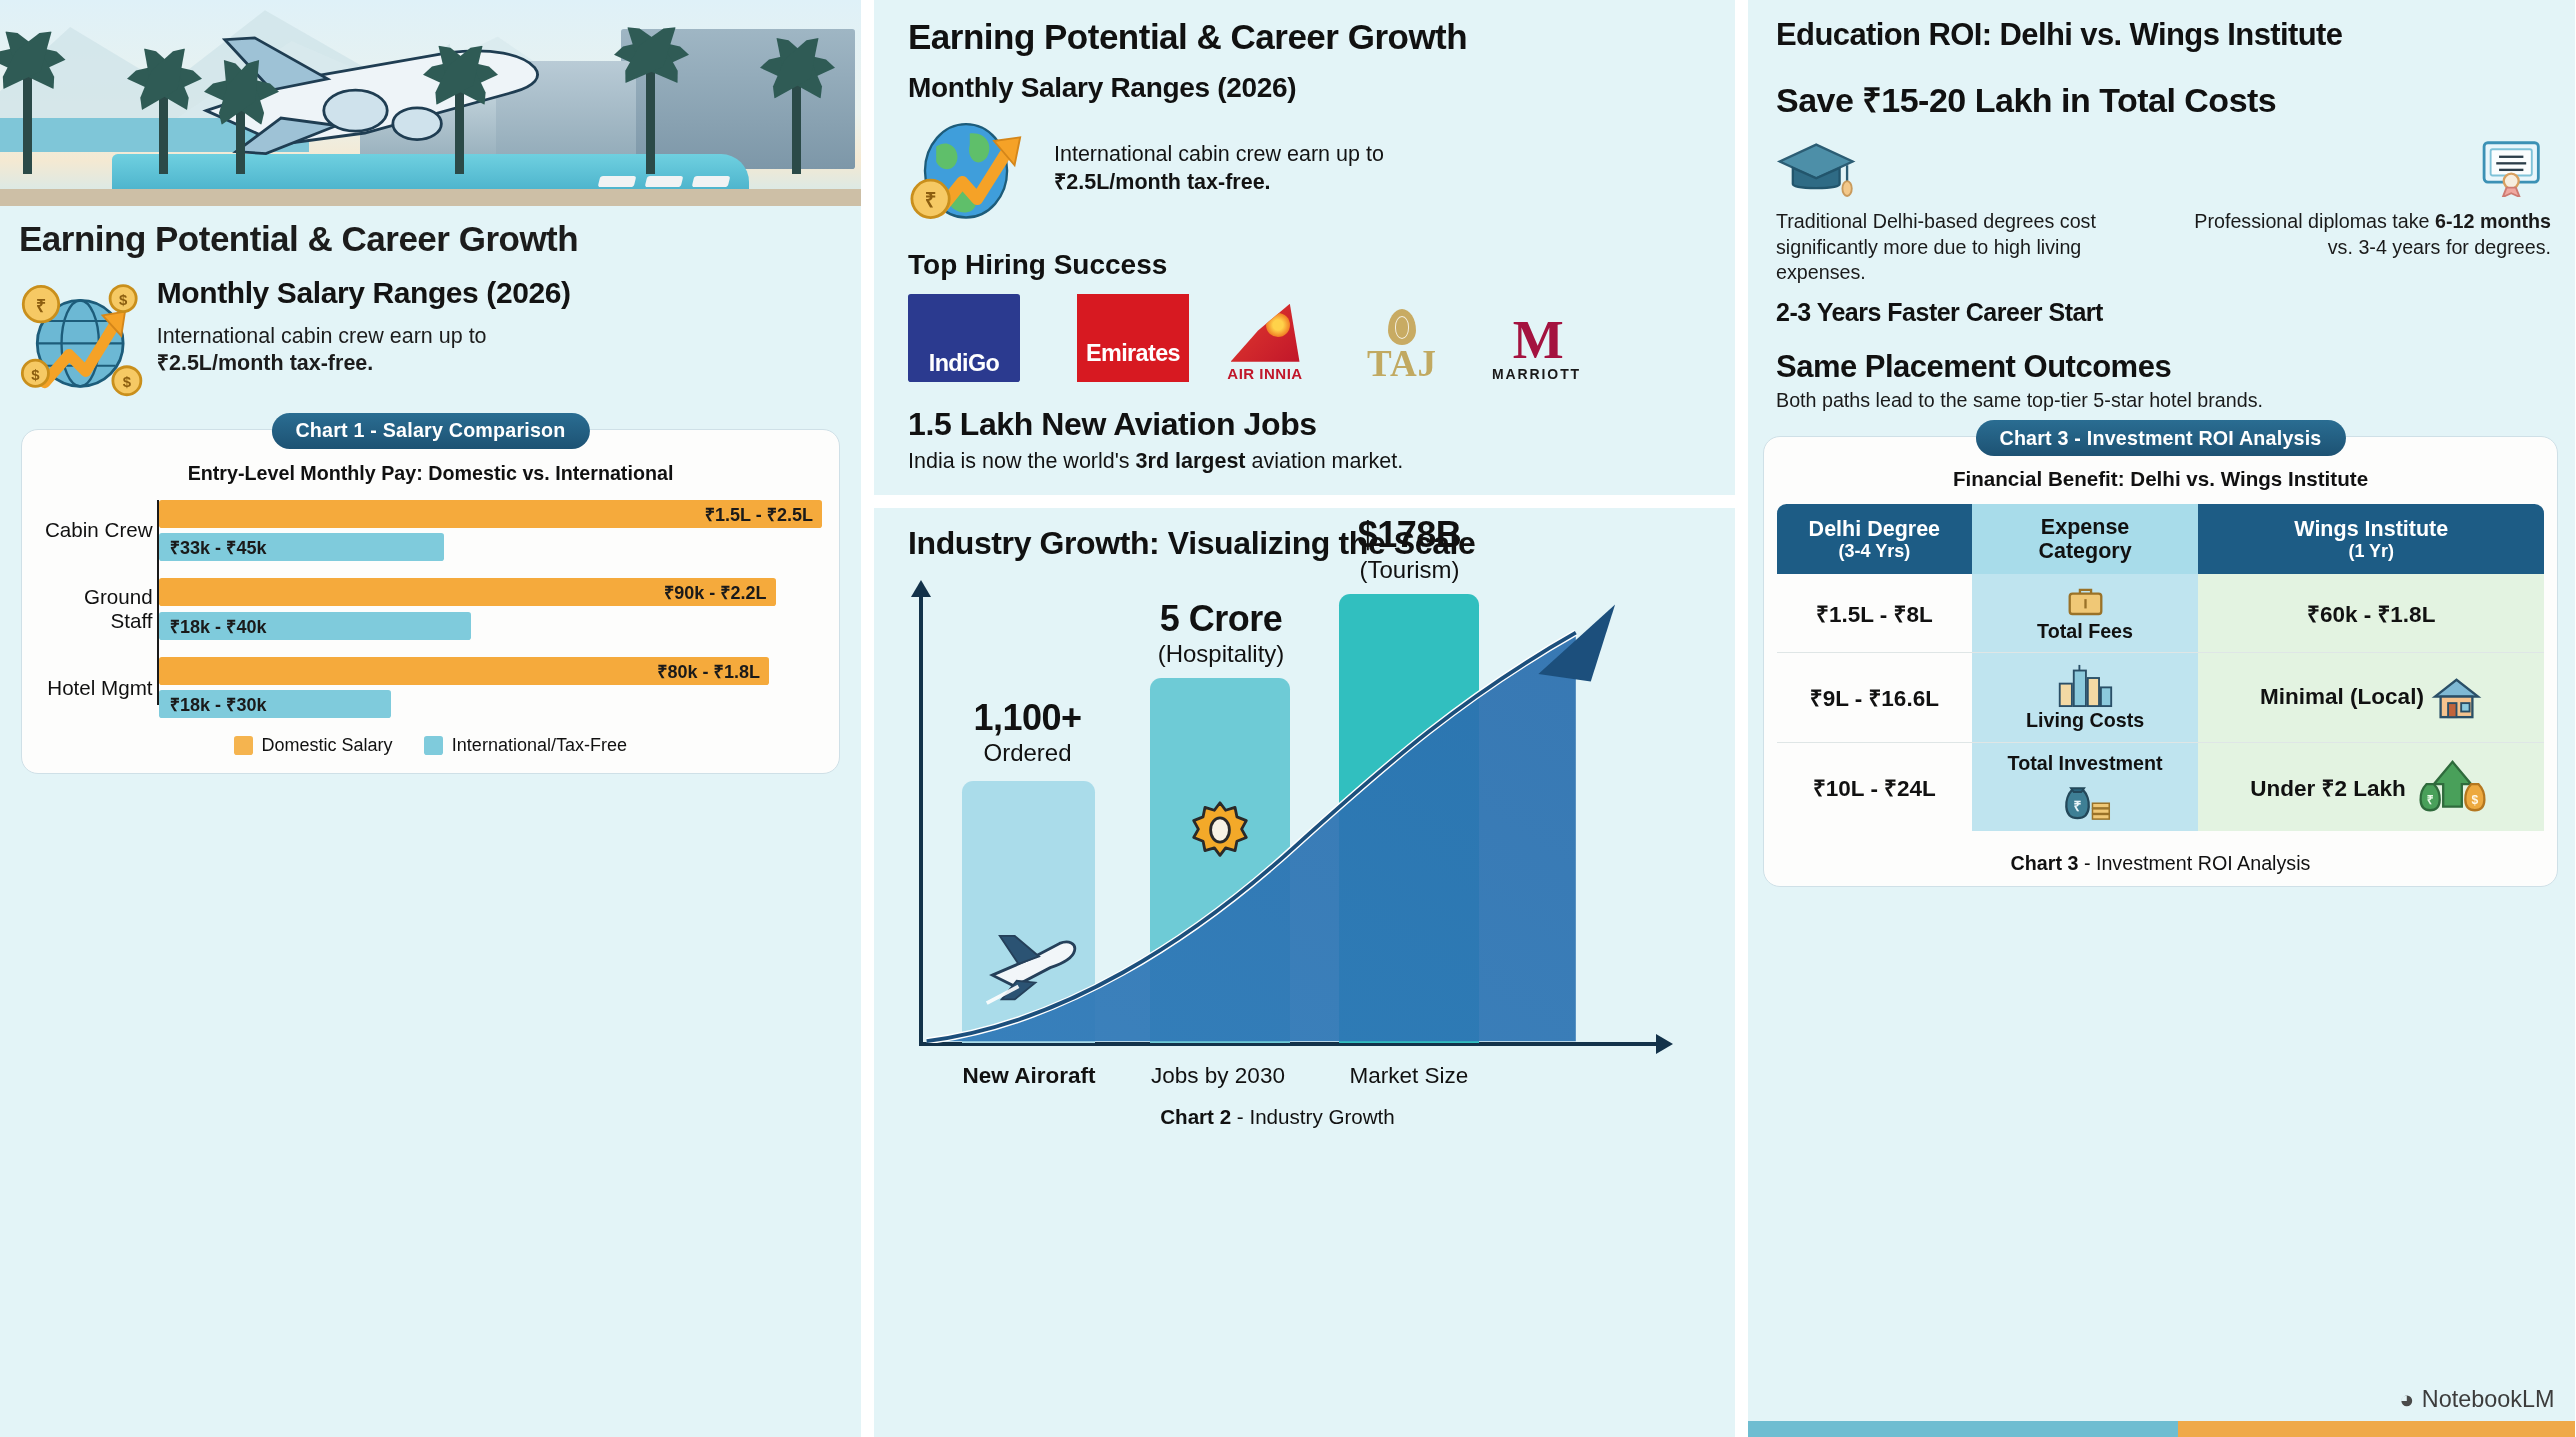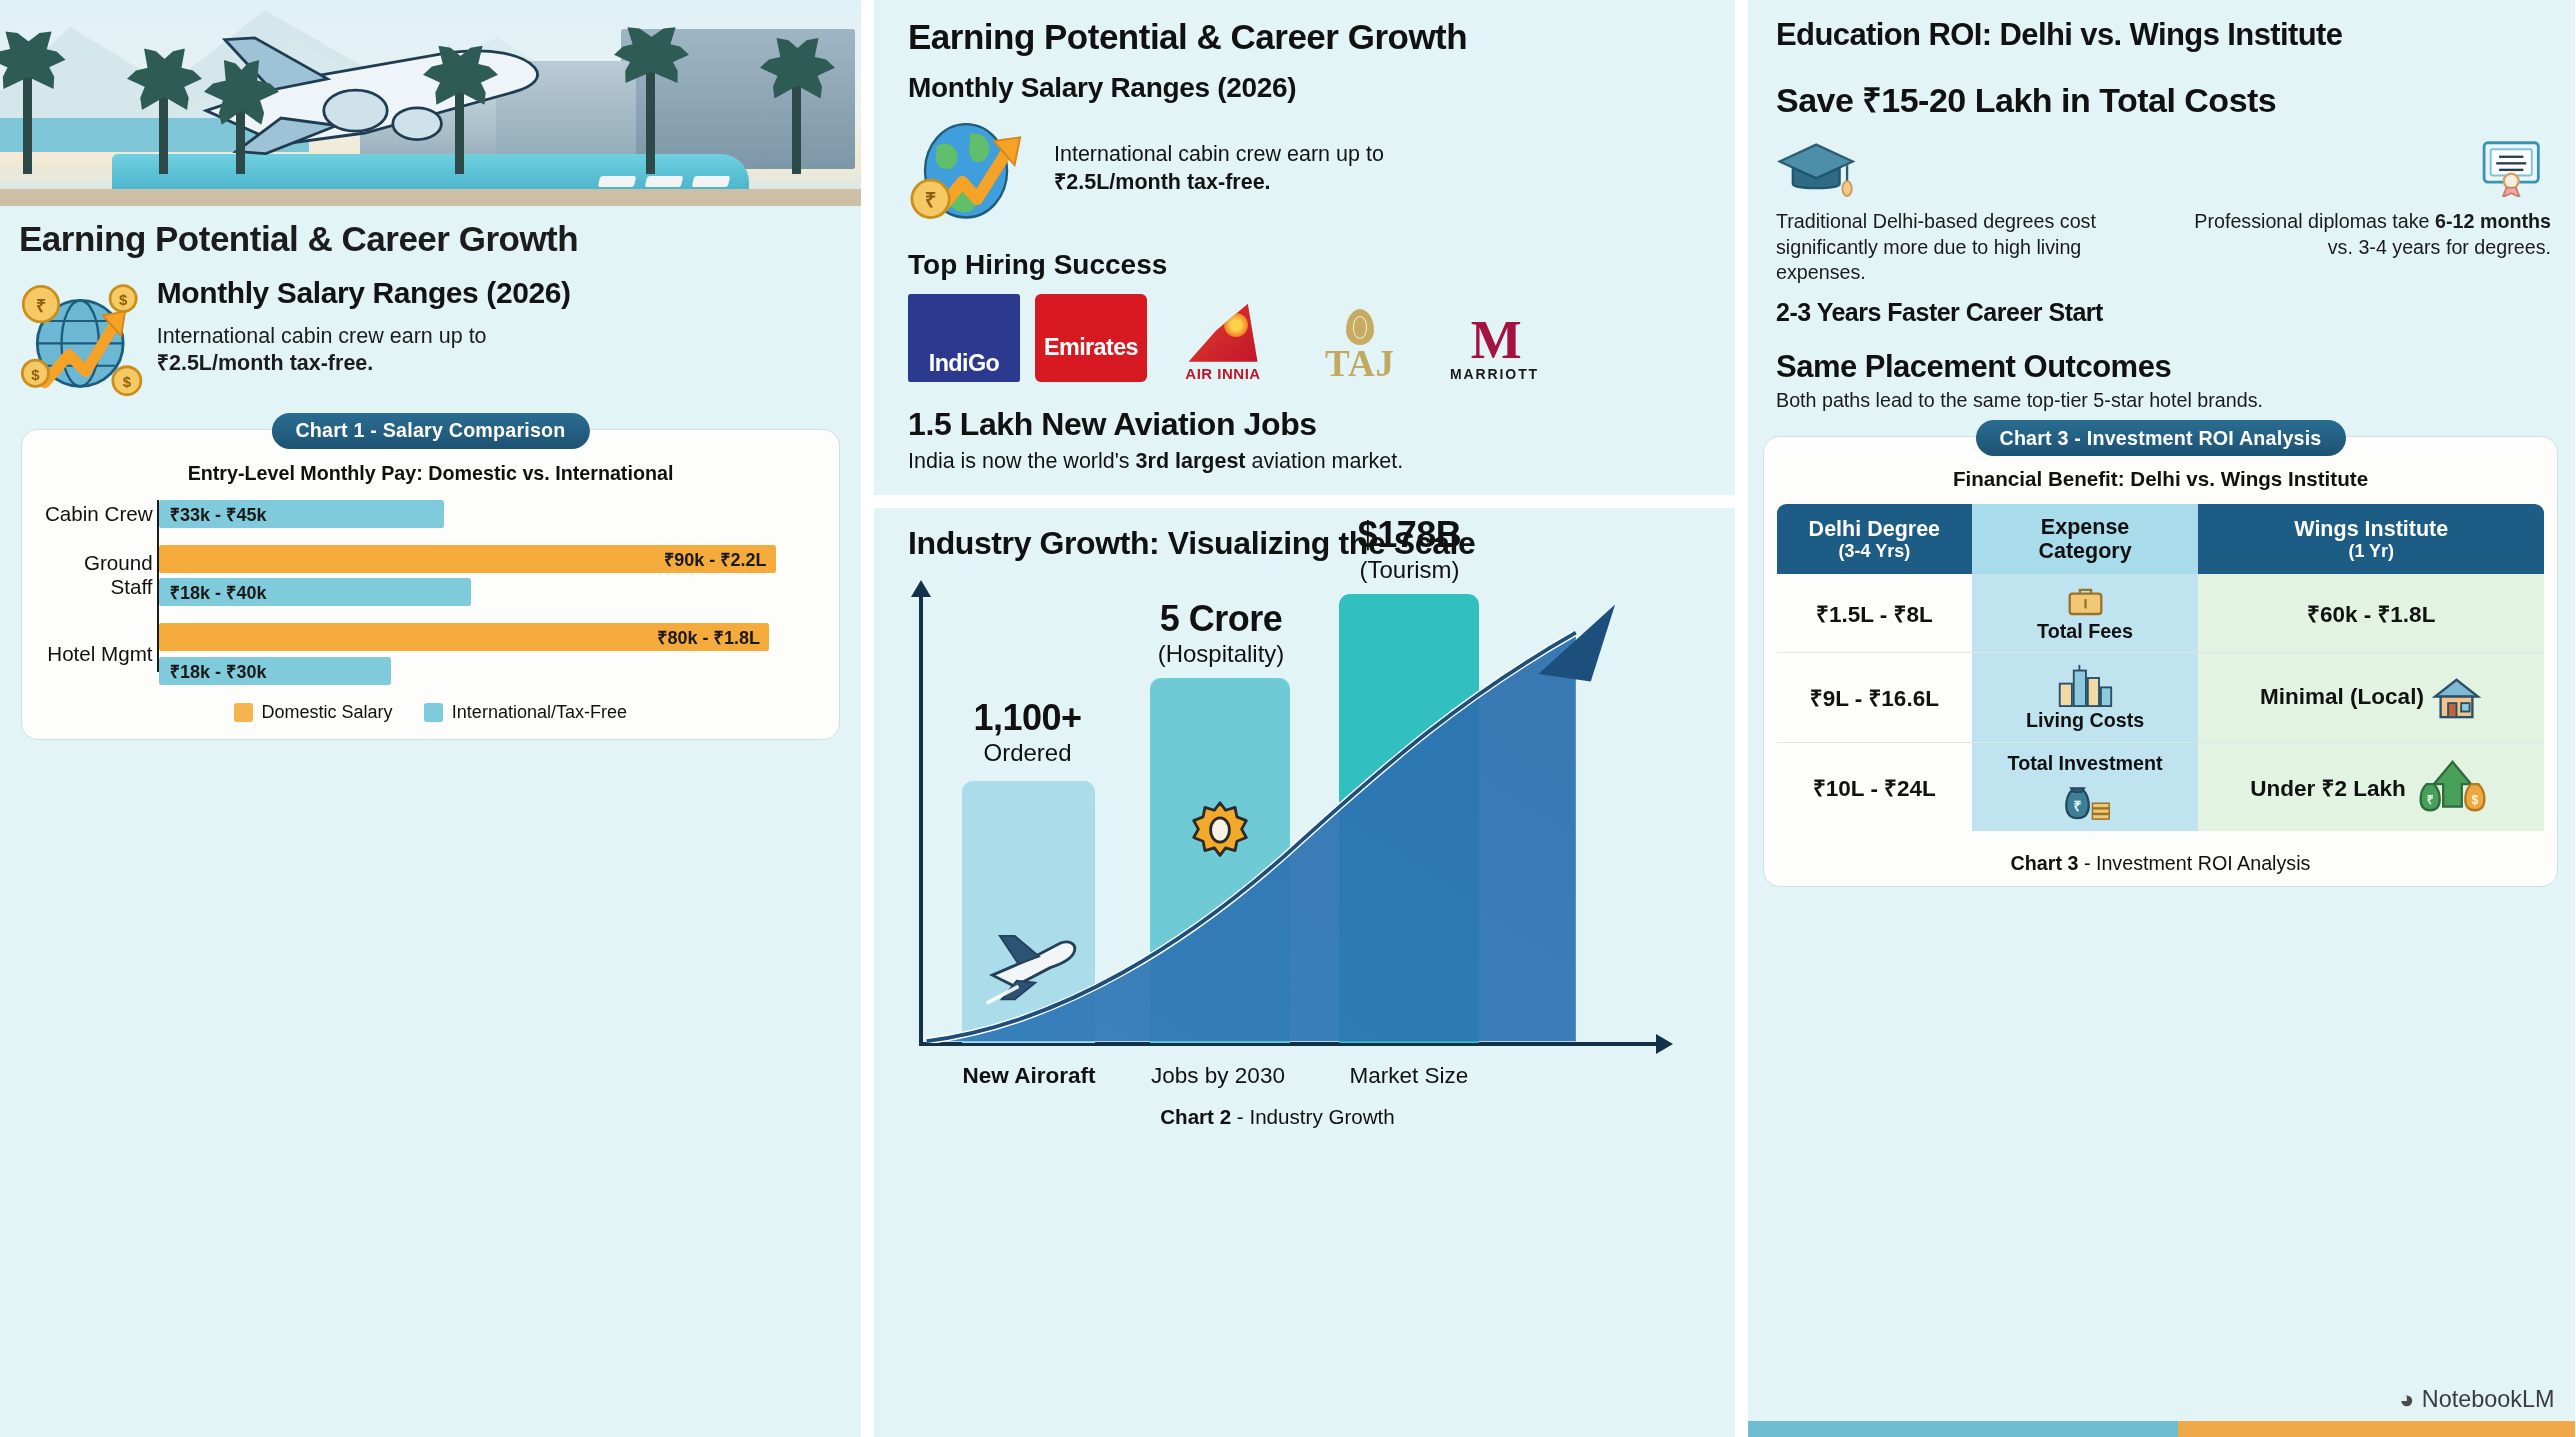--- a/index.html
+++ b/index.html
@@ -103,21 +103,21 @@
   .mid-globe-row { display:flex; gap:15px; align-items:center; margin-top:9.4px; }
   .mid-globe { width:131px; height:112px; flex:0 0 131px; position:relative; }
   .mid-globe-txt { font-size:21.5px; color:#131313; line-height:1.3; }
   .mid-globe-txt b { font-weight:800; }
 
   .partners-h { font-size:28px; font-weight:800; color:#111; margin-top:24px; }
   .logos { display:flex; align-items:flex-end; gap:15px; margin-top:13px; }
   .logo { position:relative; }
   .logo-indigo { width:112px; height:88px; background:#2b3a8f; border-radius:2.8px; display:flex; align-items:flex-end; justify-content:center; padding-bottom:5.6px;}
   .logo-indigo span { color:#fff; font-size:23.4px; font-weight:700; letter-spacing:-0.6px; }
-  .logo-emirates { width:112px; height:88px; background:#d71921; border-radius:6px; display:flex; align-items:flex-end; justify-content:center; padding-bottom:21px;}
+  .logo-emirates { width:112px; height:88px; background:#d71921; border-radius:0; display:flex; align-items:flex-end; justify-content:center; padding-bottom:15px;margin-left:42px;}
   .logo-emirates span { color:#fff; font-size:23.4px; font-weight:800; letter-spacing:-0.6px; }
   .logo-ai { width:122px; height:88px; display:flex; flex-direction:column; align-items:center; justify-content:flex-end; }
   .logo-ai .tail { width:69px; height:58px; background:linear-gradient(135deg,#e23b2e,#c1162a);
       clip-path: polygon(86% 0, 100% 100%, 0 100%, 40% 46%); position:relative;}
   .logo-ai .sun { position:absolute; right:9.4px; top:9.4px; width:24px; height:24px; border-radius:50%;
       background: radial-gradient(circle,#ffd24a 30%, #f07e24 70%); }
   .logo-ai .nm { color:#c1162a; font-size:15px; font-weight:800; letter-spacing:0.5px; margin-top:3.7px;}
   .logo-taj { width:122px; height:88px; display:flex; flex-direction:column; align-items:center; justify-content:flex-end;}
   .logo-taj .crest { width:28px; height:36px; background:#c8ab63; border-radius:50% 50% 50% 50%/60% 60% 40% 40%; position:relative;}
   .logo-taj .crest::after{content:"";position:absolute;inset:6.6px;border:1.9px solid #f4efe0;border-radius:50%;}
@@ -290,20 +290,21 @@
         </div>
       </div>
     </div>
 
     <div class="chart-card">
       <div class="chart-badge">Chart 1 - Salary Comparison</div>
       <div class="chart-sub">Entry-Level Monthly Pay: Domestic vs. International</div>
       <div class="bars" id="c1-bars">
           <div class="bgroup">
             <div class="cat">Cabin Crew</div>
+            <div class="bar dom" style="width: 100%;">₹1.5L - ₹2.5L</div>
             <div class="bar intl" style="width: 43%;">₹33k - ₹45k</div>
           </div>
           <div class="bgroup">
             <div class="cat">Ground Staff</div>
             <div class="bar dom" style="width: 93%;">₹90k - ₹2.2L</div>
             <div class="bar intl" style="width: 47%;">₹18k - ₹40k</div>
           </div>
           <div class="bgroup">
             <div class="cat">Hotel Mgmt</div>
             <div class="bar dom" style="width: 92%;">₹80k - ₹1.8L</div>

